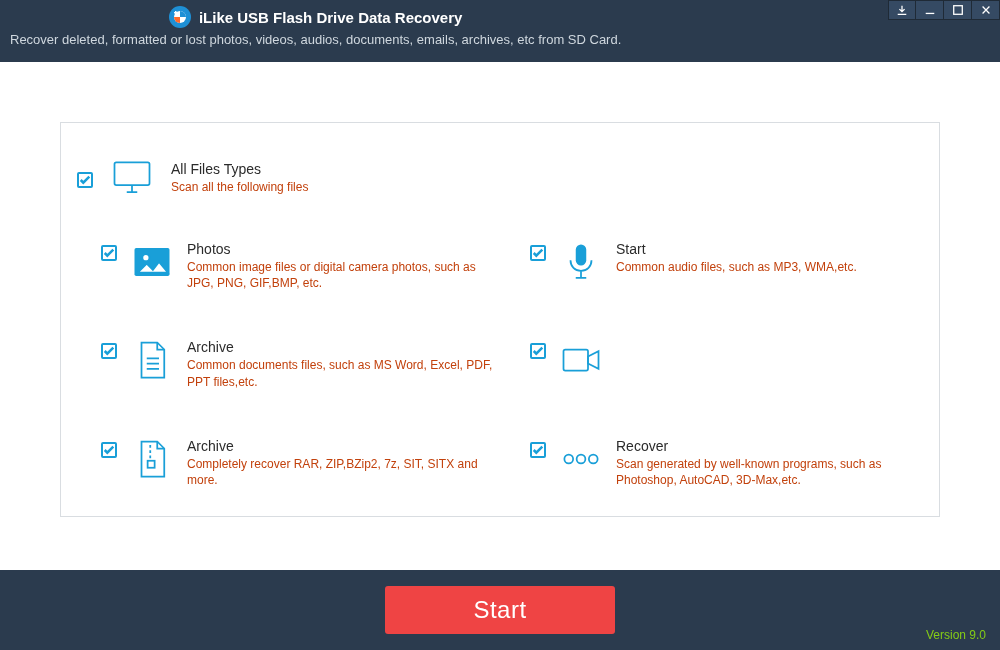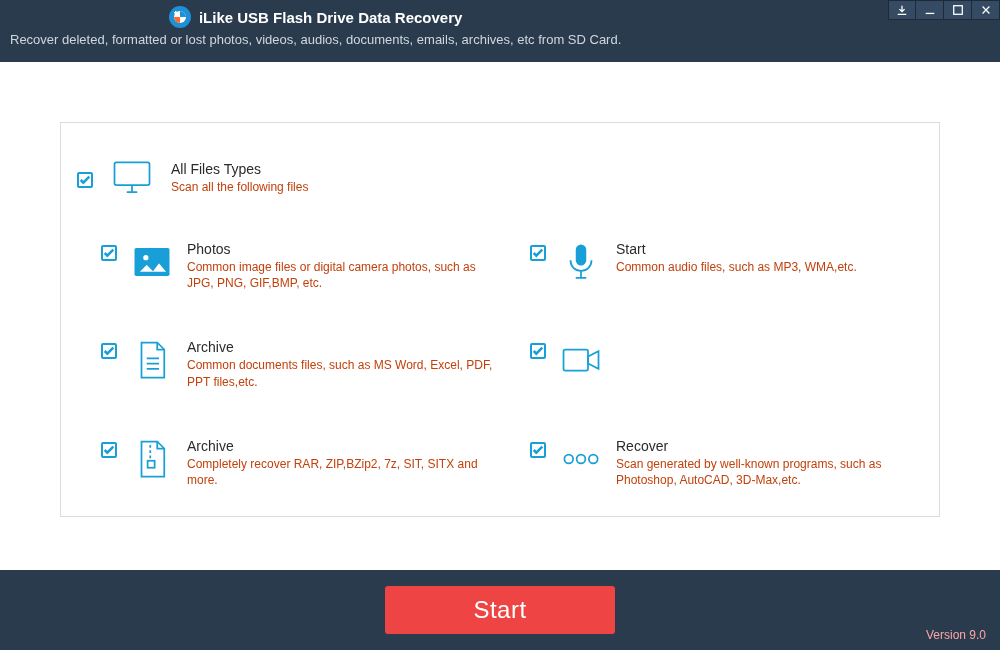--- a/index.html
+++ b/index.html
@@ -31,21 +31,21 @@
     .type-text { display: flex; flex-direction: column; gap: 2px; }
     .type-title { font-size: 14px; color: #2b2b2b; font-weight: 500; }
     .type-desc { font-size: 12px; color: #c2410c; max-width: 320px; line-height: 1.35; }
 
     .grid-types { display: grid; grid-template-columns: 1fr 1fr; row-gap: 48px; column-gap: 30px; margin-top: 42px; padding-left: 30px; }
     .type-row { display: flex; align-items: flex-start; gap: 14px; }
 
     
     .bottom-bar { position: absolute; left: 0; right: 0; bottom: 0; height: 80px; background: #2b3b4e; display: flex; align-items: center; justify-content: center; }
     .start-btn { background: #ef4444; color: #fff; font-size: 24px; font-weight: 400; border: none; width: 230px; height: 48px; border-radius: 3px; cursor: pointer; letter-spacing: 0.5px; }
-    .version { position: absolute; right: 14px; bottom: 8px; color: #fca5a5; font-size: 12px; }
+    .version { position: absolute; right: 14px; bottom: 8px; color: #84cc16; font-size: 12px; }
   </style>
 </head>
 <body>
 
 <div class="titlebar">
   <div class="title-left">
     <div class="title-row">
       <span class="app-logo">
         <svg viewBox="0 0 24 24">
             <circle cx="12" cy="12" r="9" fill="#fff"></circle>

